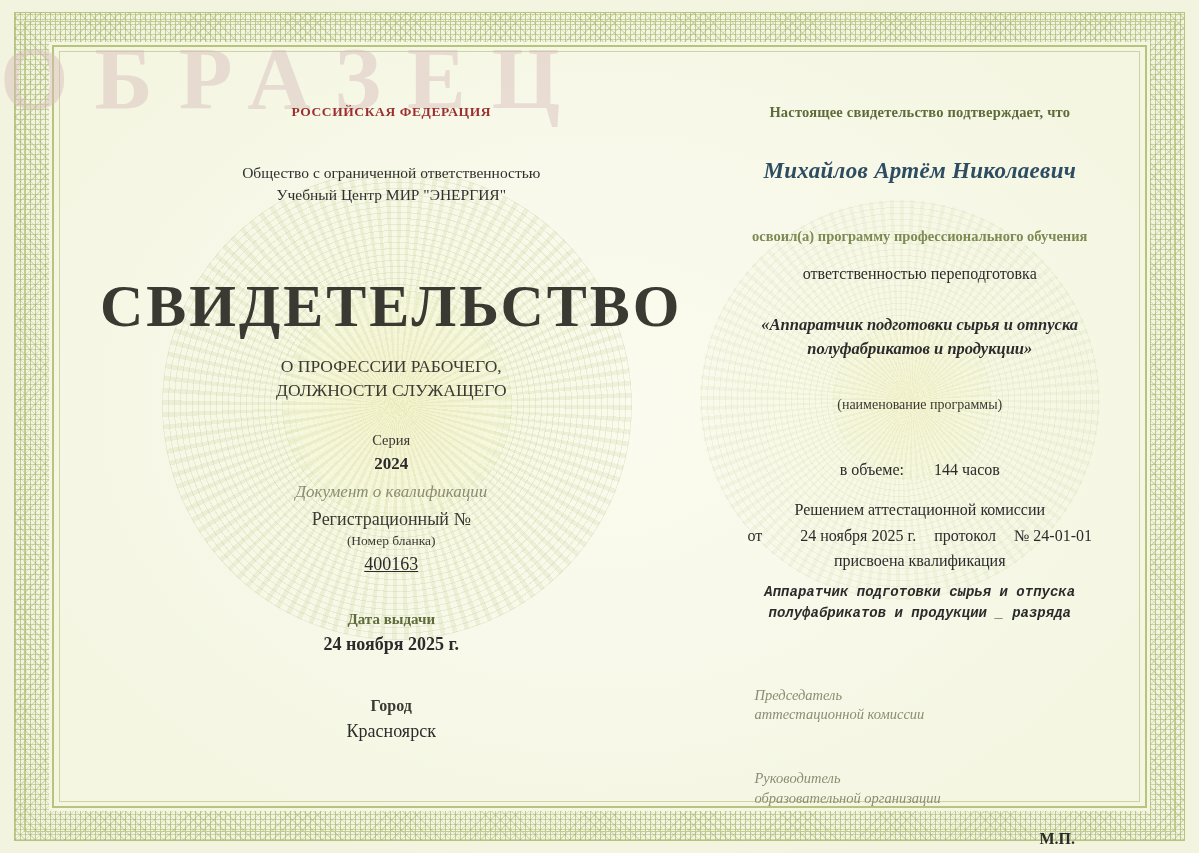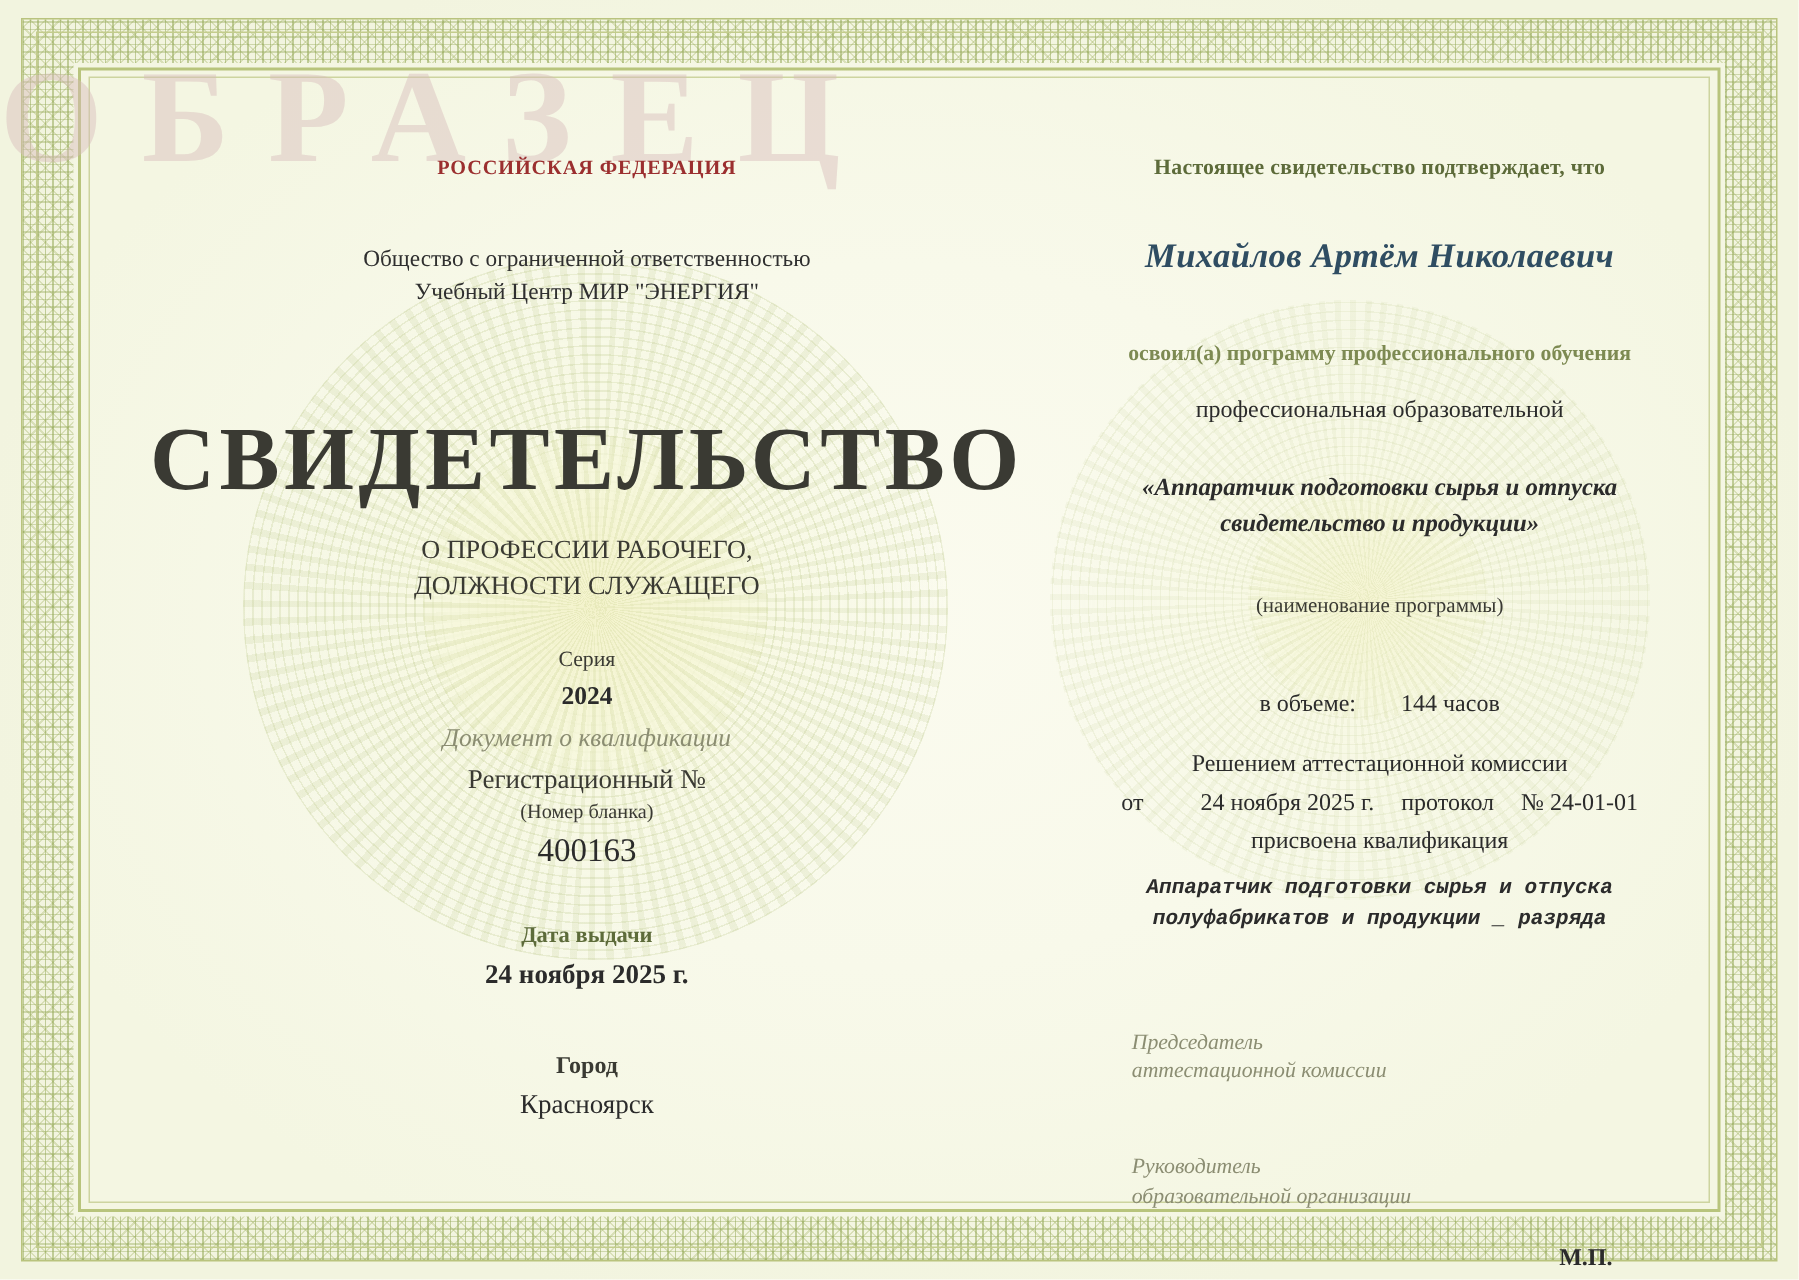--- a/index.html
+++ b/index.html
@@ -183,22 +183,23 @@
     font-size: 18px;
     color: #3a3a33;
   }
   .blank-label {
     margin-top: 3px;
     font-size: 13.5px;
     color: #3a3a33;
   }
   .blank-number {
     margin-top: 5px;
-    font-size: 22px;
-    color: #2b2b2b;
+    font-size: 18px;
+    color: #2b2b2b;
+    text-decoration: underline;
   }
   .issue-label {
     margin-top: 36px;
     font-size: 15px;
     font-weight: bold;
     color: #5d6b3a;
   }
   .issue-date {
     margin-top: 6px;
     font-size: 18px;
@@ -364,23 +365,23 @@
       <div class="city-value">Красноярск</div>
     </div>
 
     <div class="col col-right">
       <div class="confirm-line">Настоящее свидетельство подтверждает, что</div>
 
       <div class="student-name">Михайлов Артём Николаевич</div>
 
       <div class="mastered-line">освоил(а) программу профессионального обучения</div>
 
-      <div class="program-type">профессиональная образовательной</div>
-
-      <div class="program-name">«Аппаратчик подготовки сырья и отпуска свидетельство и продукции»</div>
+      <div class="program-type">ответственностью переподготовка</div>
+
+      <div class="program-name">«Аппаратчик подготовки сырья и отпуска полуфабрикатов и продукции»</div>
 
       <div class="program-caption">(наименование программы)</div>
 
       <div class="volume-line">
         <span>в объеме:</span>
         <span class="gap"></span>
         <span>144 часов</span>
       </div>
 
       <div class="decision-line">Решением аттестационной комиссии</div>

